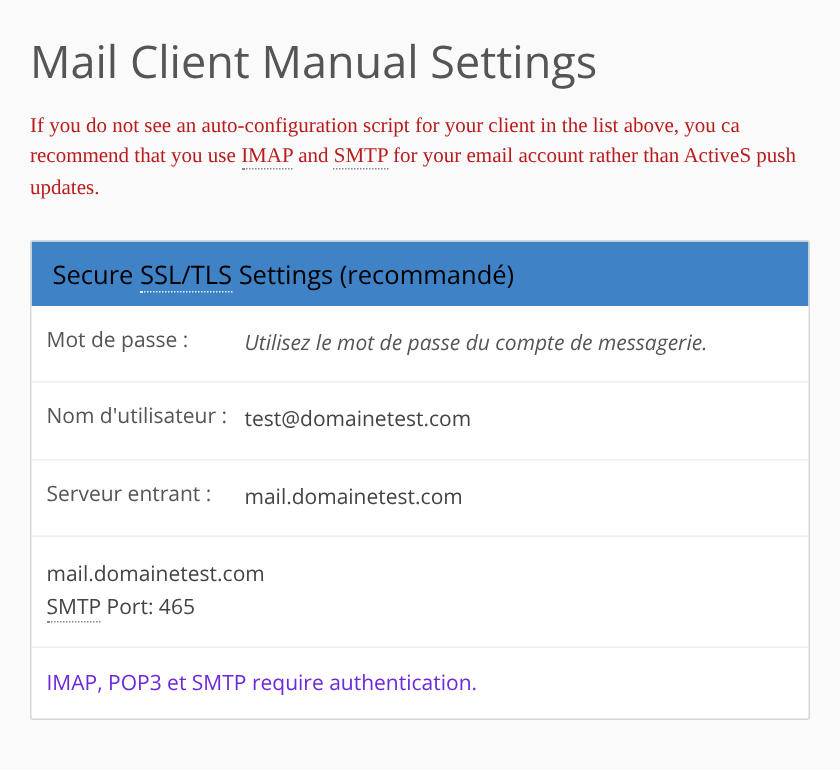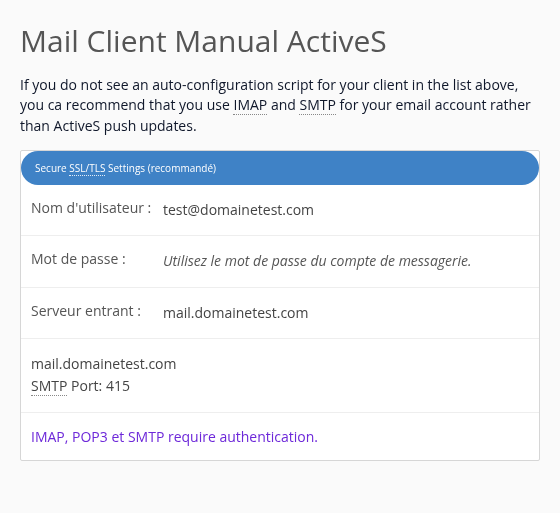--- a/index.html
+++ b/index.html
@@ -11,40 +11,40 @@
       width: 560px;
     }
     h1 {
       color: #555;
       font-weight: 400;
       font-size: 30px;
       margin-bottom: 14px;
     }
     .intro {
       font-size: 14px;
-      color: #0f172a;
+      color: #b91c1c;
       line-height: 1.45;
-      margin-bottom: 14px;
+      margin-bottom: 24px;
+      font-family: Liberation Serif, serif;
     }
     .abbr {
       border-bottom: 1px dotted #888;
       cursor: help;
     }
     .panel {
       border: 1px solid #d6d6d6;
       border-radius: 2px;
       overflow: hidden;
       background: #fff;
     }
     .panel-header {
       background: #3f82c6;
-      color: #ffffff;
+      color: #000000;
       padding: 10px 14px;
-      font-size: 10px;
-      border-radius: 17px;
+      font-size: 17px;
     }
     .panel-header .abbr {
       border-bottom: 1px dotted rgba(255,255,255,0.85);
     }
     .row {
       display: flex;
       border-bottom: 1px solid #eee;
       padding: 14px 10px;
       font-size: 14px;
     }
@@ -69,51 +69,51 @@
     .port-gap { display: inline-block; width: 14px; }
     .auth-note {
       padding: 14px 10px;
       font-size: 14px;
       color: #6d28d9;
     }
   </style>
 </head>
 <body>
 
-<h1>Mail Client Manual ActiveS</h1>
+<h1>Mail Client Manual Settings</h1>
 
 <p class="intro">
   <span>If you do not see an auto-configuration script for your client in the list above, you ca</span><span> recommend that you use </span><span class="abbr">IMAP</span><span> and </span><span class="abbr">SMTP</span><span> for your email account rather than ActiveS</span><span> push updates.</span>
 </p>
 
 <div class="panel">
   <div class="panel-header">
     <span>Secure </span><span class="abbr">SSL/TLS</span><span> Settings (recommandé)</span>
   </div>
 
   <div class="row">
-    <div class="label-col">Nom d'utilisateur :</div>
-    <div class="value-col">test@domainetest.com</div>
+    <div class="label-col">Mot de passe :</div>
+    <div class="value-col"><span class="italic">Utilisez le mot de passe du compte de messagerie.</span></div>
   </div>
 
   <div class="row">
-    <div class="label-col">Mot de passe :</div>
-    <div class="value-col"><span class="italic">Utilisez le mot de passe du compte de messagerie.</span></div>
+    <div class="label-col">Nom d'utilisateur :</div>
+    <div class="value-col">test@domainetest.com</div>
   </div>
 
   <div class="row">
     <div class="label-col">Serveur entrant :</div>
     <div class="value-col">
       <div>mail.domainetest.com</div>
     </div>
   </div>
 
   <div class="row">
     <div class="value-col">
       <div>mail.domainetest.com</div>
       <div class="port-line">
-        <span class="abbr">SMTP</span><span> Port: 415</span>
+        <span class="abbr">SMTP</span><span> Port: 465</span>
       </div>
     </div>
   </div>
 
   <div class="auth-note">IMAP, POP3 et SMTP require authentication.</div>
 </div>
 
 </body></html>

